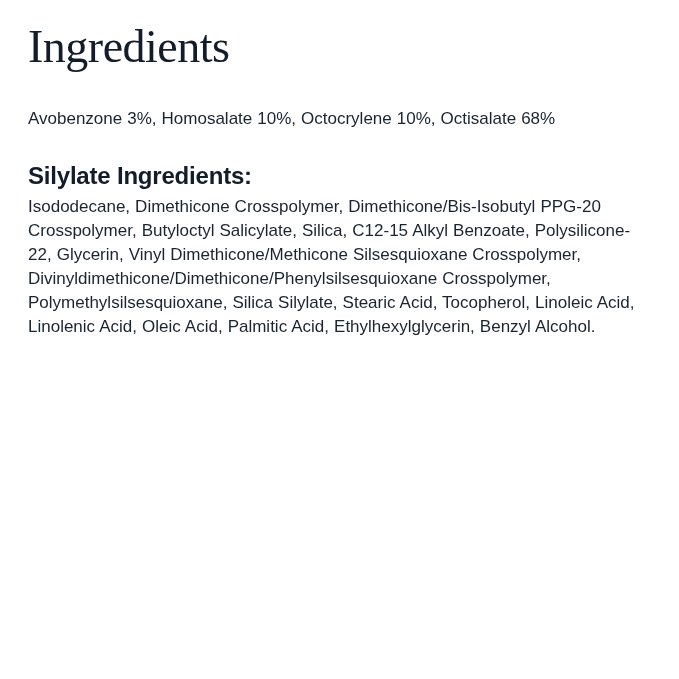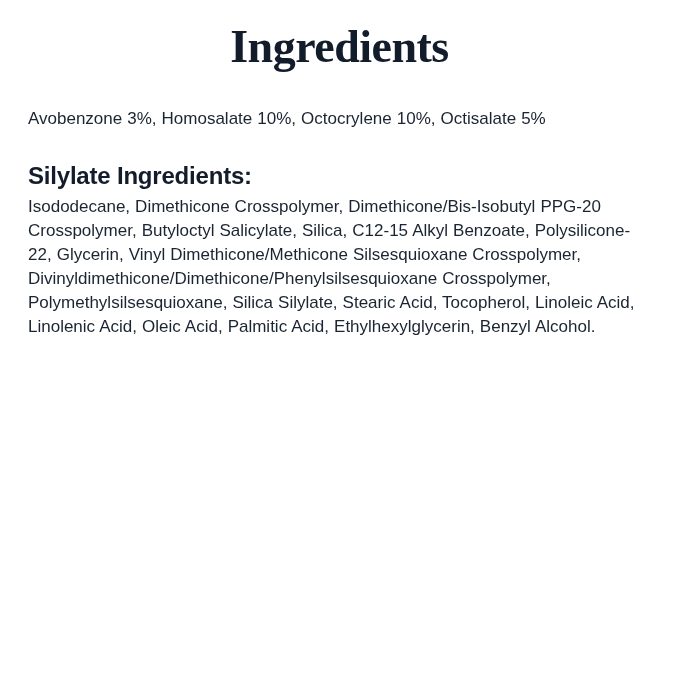--- a/index.html
+++ b/index.html
@@ -16,27 +16,26 @@
   }
   .page {
     box-sizing: border-box;
     width: 679px;
     height: 679px;
     padding: 22px 28px 0 28px;
     background: #ffffff;
   }
   .doc-title {
     font-family: "Liberation Serif", serif;
-    font-weight: bold;
+    font-weight: normal;
     font-size: 46px;
     line-height: 1.1;
     letter-spacing: -0.5px;
     color: #131c2a;
     margin: 0 0 34px 0;
-    text-align: center;
   }
   .section {
     margin-bottom: 26px;
   }
   .section-heading {
     font-family: "Liberation Sans", sans-serif;
     font-weight: bold;
     font-size: 24px;
     line-height: 1.25;
     color: #131c2a;
@@ -57,21 +56,21 @@
   }
 </style>
 </head>
 <body>
 
 <div class="page">
 
   <h1 class="doc-title">Ingredients</h1>
 
   <div class="section" id="active-section">
-    <p class="section-body">Avobenzone 3%, Homosalate 10%, Octocrylene 10%, Octisalate 5%</p>
+    <p class="section-body">Avobenzone 3%, Homosalate 10%, Octocrylene 10%, Octisalate 68%</p>
   </div>
 
   <div class="section" id="inactive-section">
     <h2 class="section-heading">Silylate Ingredients:</h2>
     <p class="section-body">Isododecane, Dimethicone Crosspolymer, Dimethicone/Bis-Isobutyl PPG-20 Crosspolymer, Butyloctyl Salicylate, Silica, C12-15 Alkyl Benzoate, Polysilicone-22, Glycerin, Vinyl Dimethicone/Methicone Silsesquioxane Crosspolymer, Divinyldimethicone/Dimethicone/Phenylsilsesquioxane Crosspolymer, Polymethylsilsesquioxane, Silica Silylate, Stearic Acid, Tocopherol, Linoleic Acid, Linolenic Acid, Oleic Acid, Palmitic Acid, Ethylhexylglycerin, Benzyl Alcohol.</p>
   </div>
 
 </div>
 
 </body></html>

